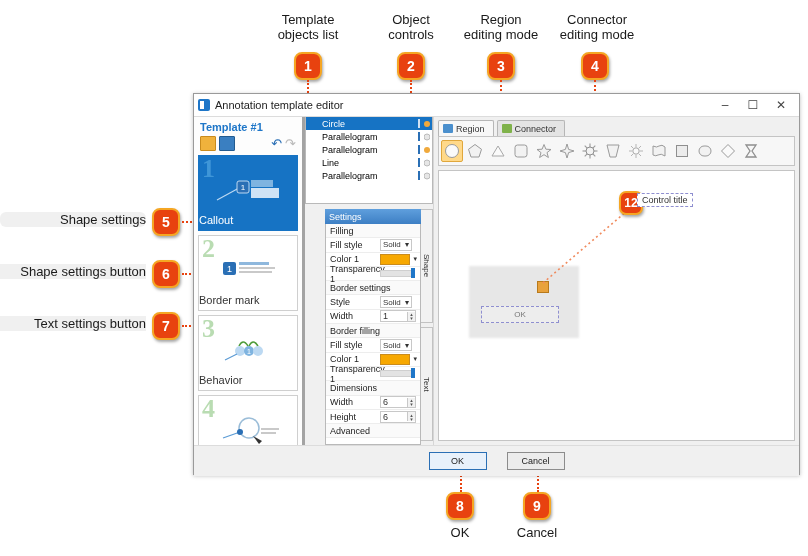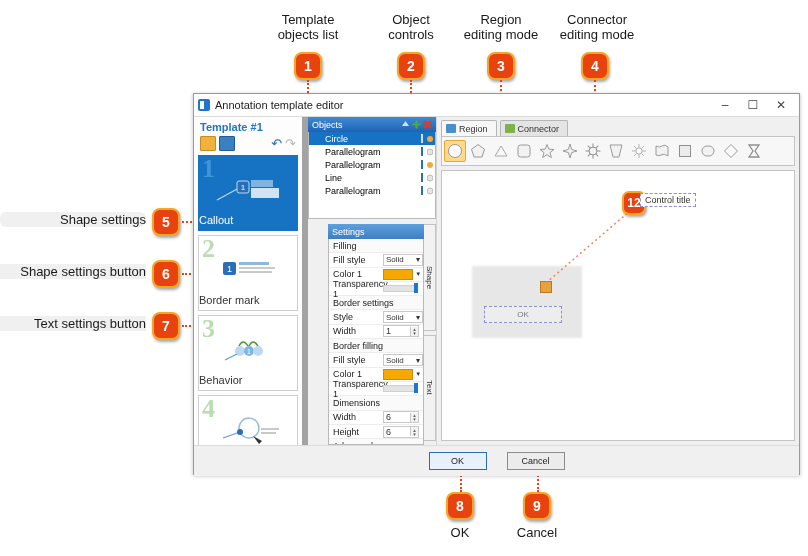--- a/index.html
+++ b/index.html
@@ -39,21 +39,21 @@
   .titlebar .tb-ico{width:12px;height:12px;background:#1e76c8;margin-right:5px;
             border-radius:2px;position:relative;}
   .titlebar .tb-ico:after{content:"";position:absolute;left:2px;top:2px;width:4px;height:8px;
             background:#fff;}
   .tb-title{font-size:11px;color:#222;flex:1;}
   .tb-btns{display:flex;}
   .tb-btn{width:28px;height:20px;display:flex;align-items:center;justify-content:center;
           font-size:12px;color:#444;}
   .body{display:flex;height:calc(100% - 22px - 30px);}
   
-  .left{width:108px;background:#fdfdfd;border-right:6px solid #a3a3a3;
+  .left{width:108px;background:#fdfdfd;border-right:3px solid #a3a3a3;
         display:flex;flex-direction:column;}
   .tpl-head{padding:4px 6px 2px;}
   .tpl-name{color:#1e76c8;font-size:11px;font-weight:bold;}
   .tpl-tools{display:flex;align-items:center;margin-top:3px;}
   .ic{width:14px;height:13px;margin-right:3px;display:inline-block;}
   .ic.fld{background:#f0b23c;border:1px solid #c98b1d;border-radius:1px;}
   .ic.sv{background:#3a7fc1;border:1px solid #235b90;border-radius:1px;}
   .tpl-tools .spacer{flex:1;}
   .arr{font-size:13px;color:#2a6fb5;margin-left:3px;}
   .arr.dis{color:#b9b9b9;}
@@ -85,21 +85,21 @@
   .settings{flex:1;display:flex;margin-top:5px;min-height:0;}
   .set-body{flex:1;background:#fff;border:1px solid #b9b9b9;border-top:none;overflow:hidden;}
   .set-wrap{display:flex;flex-direction:column;flex:1;min-width:0;padding-left:20px;}
   .srow{height:14.3px;display:flex;align-items:center;border-bottom:1px solid #ededed;
         font-size:9px;padding-left:4px;box-sizing:border-box;}
   .srow .lab{width:50px;color:#222;}
   .srow .val{flex:1;color:#333;display:flex;align-items:center;}
   .srow.group{background:#fafafa;color:#222;}
   .combo{flex:1;height:10px;border:1px solid #c8c8c8;background:#fff;
         display:flex;align-items:center;justify-content:space-between;padding:0 2px;
-        font-size:8px;margin-right:0;}
+        font-size:8px;margin-right:8px;}
   .swatch{flex:1;height:9px;background:#f7a800;border:1px solid #c98b1d;margin-right:3px;}
   .slider{flex:1;height:5px;background:#e3e3e3;border:1px solid #cfcfcf;margin-right:8px;
         position:relative;}
   .slider:after{content:"";position:absolute;right:-4px;top:-3px;width:4px;height:10px;
         background:#1e76c8;}
   .spin{flex:1;height:10px;border:1px solid #c8c8c8;background:#fff;margin-right:4px;
         display:flex;align-items:center;justify-content:flex-end;}
   .spin .ar{width:7px;height:9px;border-left:1px solid #c8c8c8;background:#f2f2f2;
         font-size:5px;color:#555;display:flex;flex-direction:column;
         align-items:center;justify-content:center;line-height:4px;}
@@ -272,32 +272,20 @@
             <rect x="48" y="18" width="15" height="2" fill="#c9c9c9"></rect>
           </svg>
 
         </div>
 
       </div>
     </div>
 
     <div class="mid">
 
-      <div class="panel-head">
-        <span class="t">Objects</span>
-        <svg class="hd-ic" viewBox="0 0 9 9">
-            <path d="M4.5 1 L8 6 H1 Z" fill="#cfe0f2"></path>
-          </svg>
-        <svg class="hd-ic" viewBox="0 0 9 9">
-            <path d="M3.5 0.5h2v3h3v2h-3v3h-2v-3h-3v-2h3z" fill="#4cae3a"></path>
-          </svg>
-        <svg class="hd-ic" viewBox="0 0 9 9">
-            <path d="M1 1 L8 8 M8 1 L1 8" stroke="#e03c1f" stroke-width="2.2"></path>
-          </svg>
-      </div>
 
       <div class="obj-list">
         <div class="obj-row sel">
           <span class="nm">Circle</span>
           <svg class="mini" viewBox="0 0 6 9">
               <rect x="2" y="0" width="2" height="9" fill="#cfe0f2"></rect>
             </svg>
           <svg class="mini" viewBox="0 0 6 9">
               <circle cx="3" cy="5" r="3" fill="#f0a93c"></circle>
             </svg>

